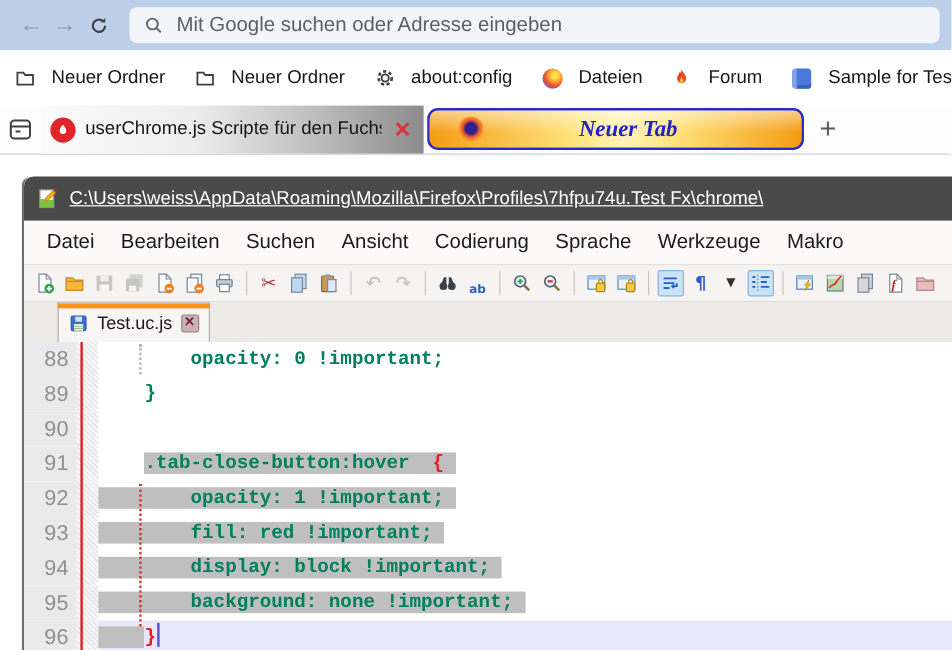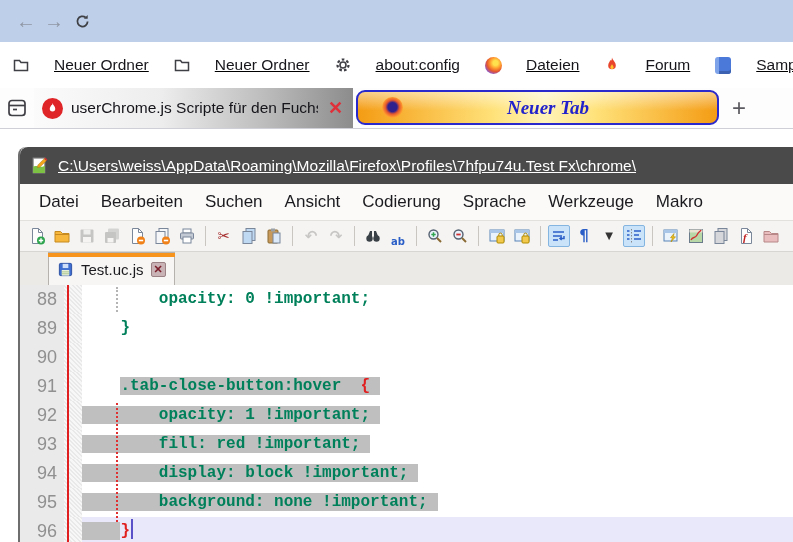--- a/index.html
+++ b/index.html
@@ -8,40 +8,40 @@
 
   
   .navbar{height:42px;background:var(--navbar-bg,#BED0E9);display:flex;align-items:center;padding:0 10px 0 12px;}
   .navbtn{width:28px;height:28px;display:flex;align-items:center;justify-content:center;font-size:20px;color:#8F96A3;}
   .navbtn.reload svg{width:17px;height:17px;}
   .urlbar{flex:1;height:30px;margin-left:12px;background:#F4F4FB;border-radius:6px;display:flex;align-items:center;padding:0 12px;gap:11px;}
   .urlbar svg{width:16px;height:16px;flex:none;}
   .url-text{font-size:17px;color:#5E5E68;white-space:nowrap;}
 
   .bookmarks{height:46px;background:#fff;display:flex;align-items:center;padding-left:12px;gap:24px;}
-  .bm{display:flex;align-items:flex-end;gap:24px;text-decoration:underline;}
+  .bm{display:flex;align-items:flex-end;gap:13px;}
   .bm .bicon{width:18px;height:18px;display:flex;align-items:center;justify-content:center;}
   .bm .bicon svg{width:18px;height:18px;}
   .bm-label{font-size:15.5px;color:#17161B;white-space:nowrap;}
   .ball{width:17px;height:17px;border-radius:50%;
     background:radial-gradient(circle at 62% 35%, #FFE14D 0 16%, #FF9A2E 36%, #E4572E 56%, #9059C8 76%, #3C2C8E 100%);}
   .book{width:16px;height:17px;border-radius:3px;background:#4A79D9;border-left:4px solid #7FA3E8;
     box-shadow:inset 0 -3px 0 #3B61B0;}
 
   .tabstrip{height:41px;background:#FDFDFD;border-bottom:1px solid #CFCFD8;display:flex;align-items:stretch;}
   .alltabs{width:34px;display:flex;align-items:center;justify-content:center;}
   .alltabs svg{width:24px;height:24px;}
   .btab1{width:319px;display:flex;align-items:center;gap:8px;padding:0 8px;
     background:linear-gradient(to right,#FBFBFB,#EDEDED 40%,#BDBDBD 72%,#8C8C8C 100%);}
   .btab1 .ttitle{font-size:15.5px;color:#15141A;white-space:nowrap;overflow:hidden;flex:1;}
   .tclose{color:#E0303A;font-size:18px;font-weight:bold;line-height:1;padding:0 2px;}
   .flamecircle{width:21px;height:21px;border-radius:50%;background:#E02528;flex:none;
     display:flex;align-items:center;justify-content:center;}
   .flamecircle svg{width:13px;height:13px;}
-  .btab2{width:363px;margin:2px 0 3px 3px;border:2px solid var(--active-tab-border,#2A2ACC);border-radius:9px;
+  .btab2{width:314px;margin:2px 0 3px 3px;border:2px solid var(--active-tab-border,#2A2ACC);border-radius:9px;
     display:flex;align-items:center;padding:0 24px;
     background:linear-gradient(to bottom,rgba(255,255,255,.5),rgba(255,255,255,0) 60%),
       linear-gradient(to right,#F49C14,#FFE27A 38%,#FFF3B8 52%,#FFE27A 66%,#F49C14 100%);}
   .fxball{width:21px;height:21px;border-radius:50%;flex:none;
     background:radial-gradient(circle at 50% 48%, #30208E 0 30%, #E4572E 46%, #FF9A2E 66%, #FFD84A 100%);}
   .btab2 .ttitle{flex:1;text-align:center;font-family:"Liberation Serif",serif;
     font-style:italic;font-weight:bold;font-size:19px;color:var(--neuer-tab-text,#2222CC);}
   .newtab{width:40px;display:flex;align-items:center;justify-content:center;font-size:24px;color:#5A5A60;font-weight:300;}
 
   
@@ -102,20 +102,27 @@
     </div>
   <div class="navbtn">
       <span>→</span>
     </div>
   <div class="navbtn reload">
     <svg viewBox="0 0 16 16" fill="none" stroke="#3F4045" stroke-width="1.7">
       <path d="M12.8 8A4.8 4.8 0 1 1 11 4.2"></path>
         <path d="M12.9 1.8v3.6h-3.6" fill="#3F4045" stroke="none"></path>
     </svg>
   </div>
+  <div class="urlbar">
+    <svg viewBox="0 0 16 16" fill="none" stroke="#5F6368" stroke-width="1.6">
+      <circle cx="7" cy="7" r="4.5"></circle>
+        <path d="M10.5 10.5L14 14"></path>
+    </svg>
+    <span class="url-text">Mit Google suchen oder Adresse eingeben</span>
+  </div>
 </div>
 
 <div class="bookmarks" id="bookmarks-bar">
     <div class="bm">
       <span class="bicon">
         <svg viewBox="0 0 18 18" fill="none" stroke="#3F3F46" stroke-width="1.5">
           <path d="M2.5 4.5h5l1.5 2h6.5v8h-13z"></path>
         </svg>
       </span>
       <span class="bm-label">Neuer Ordner</span>

